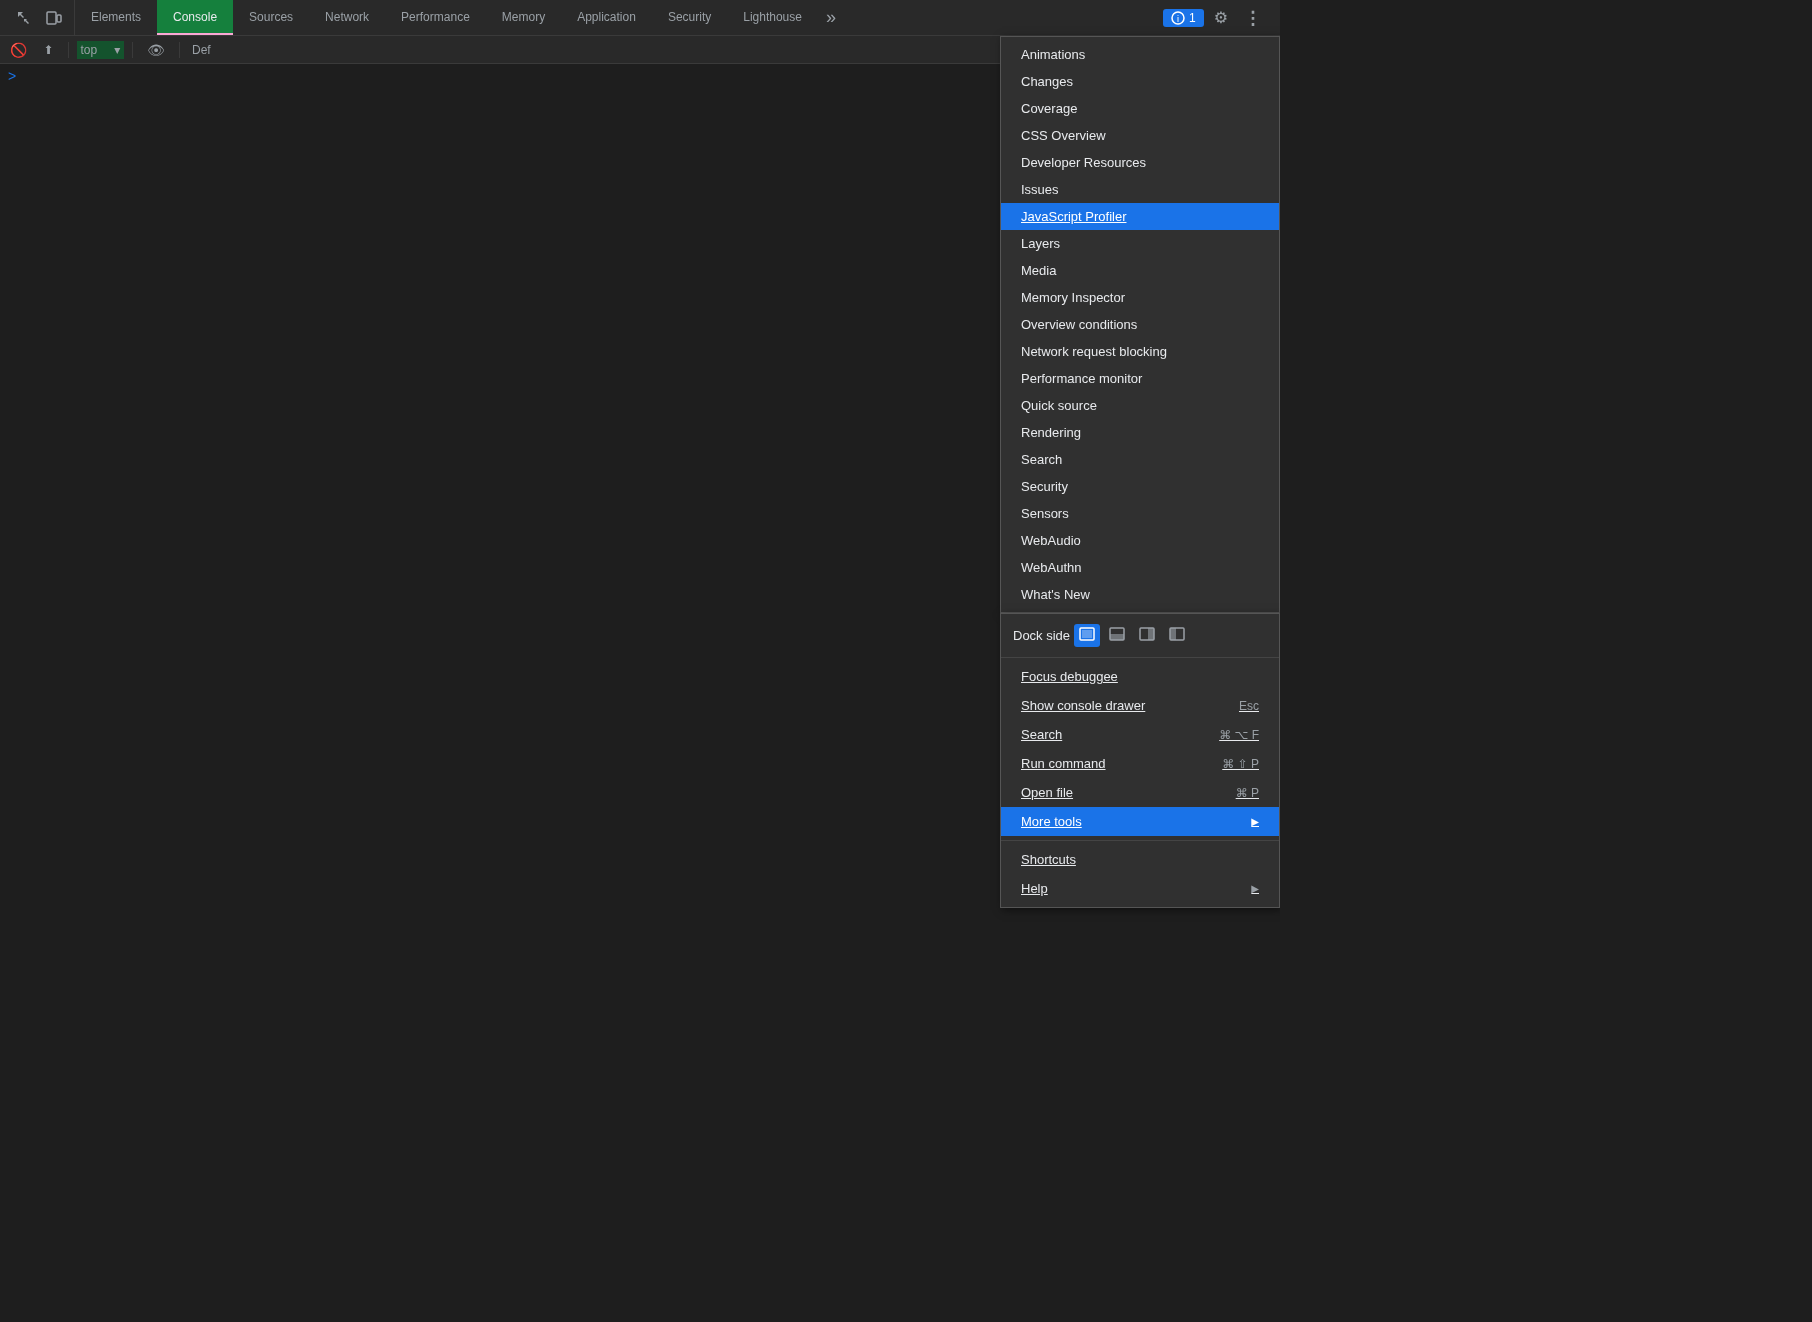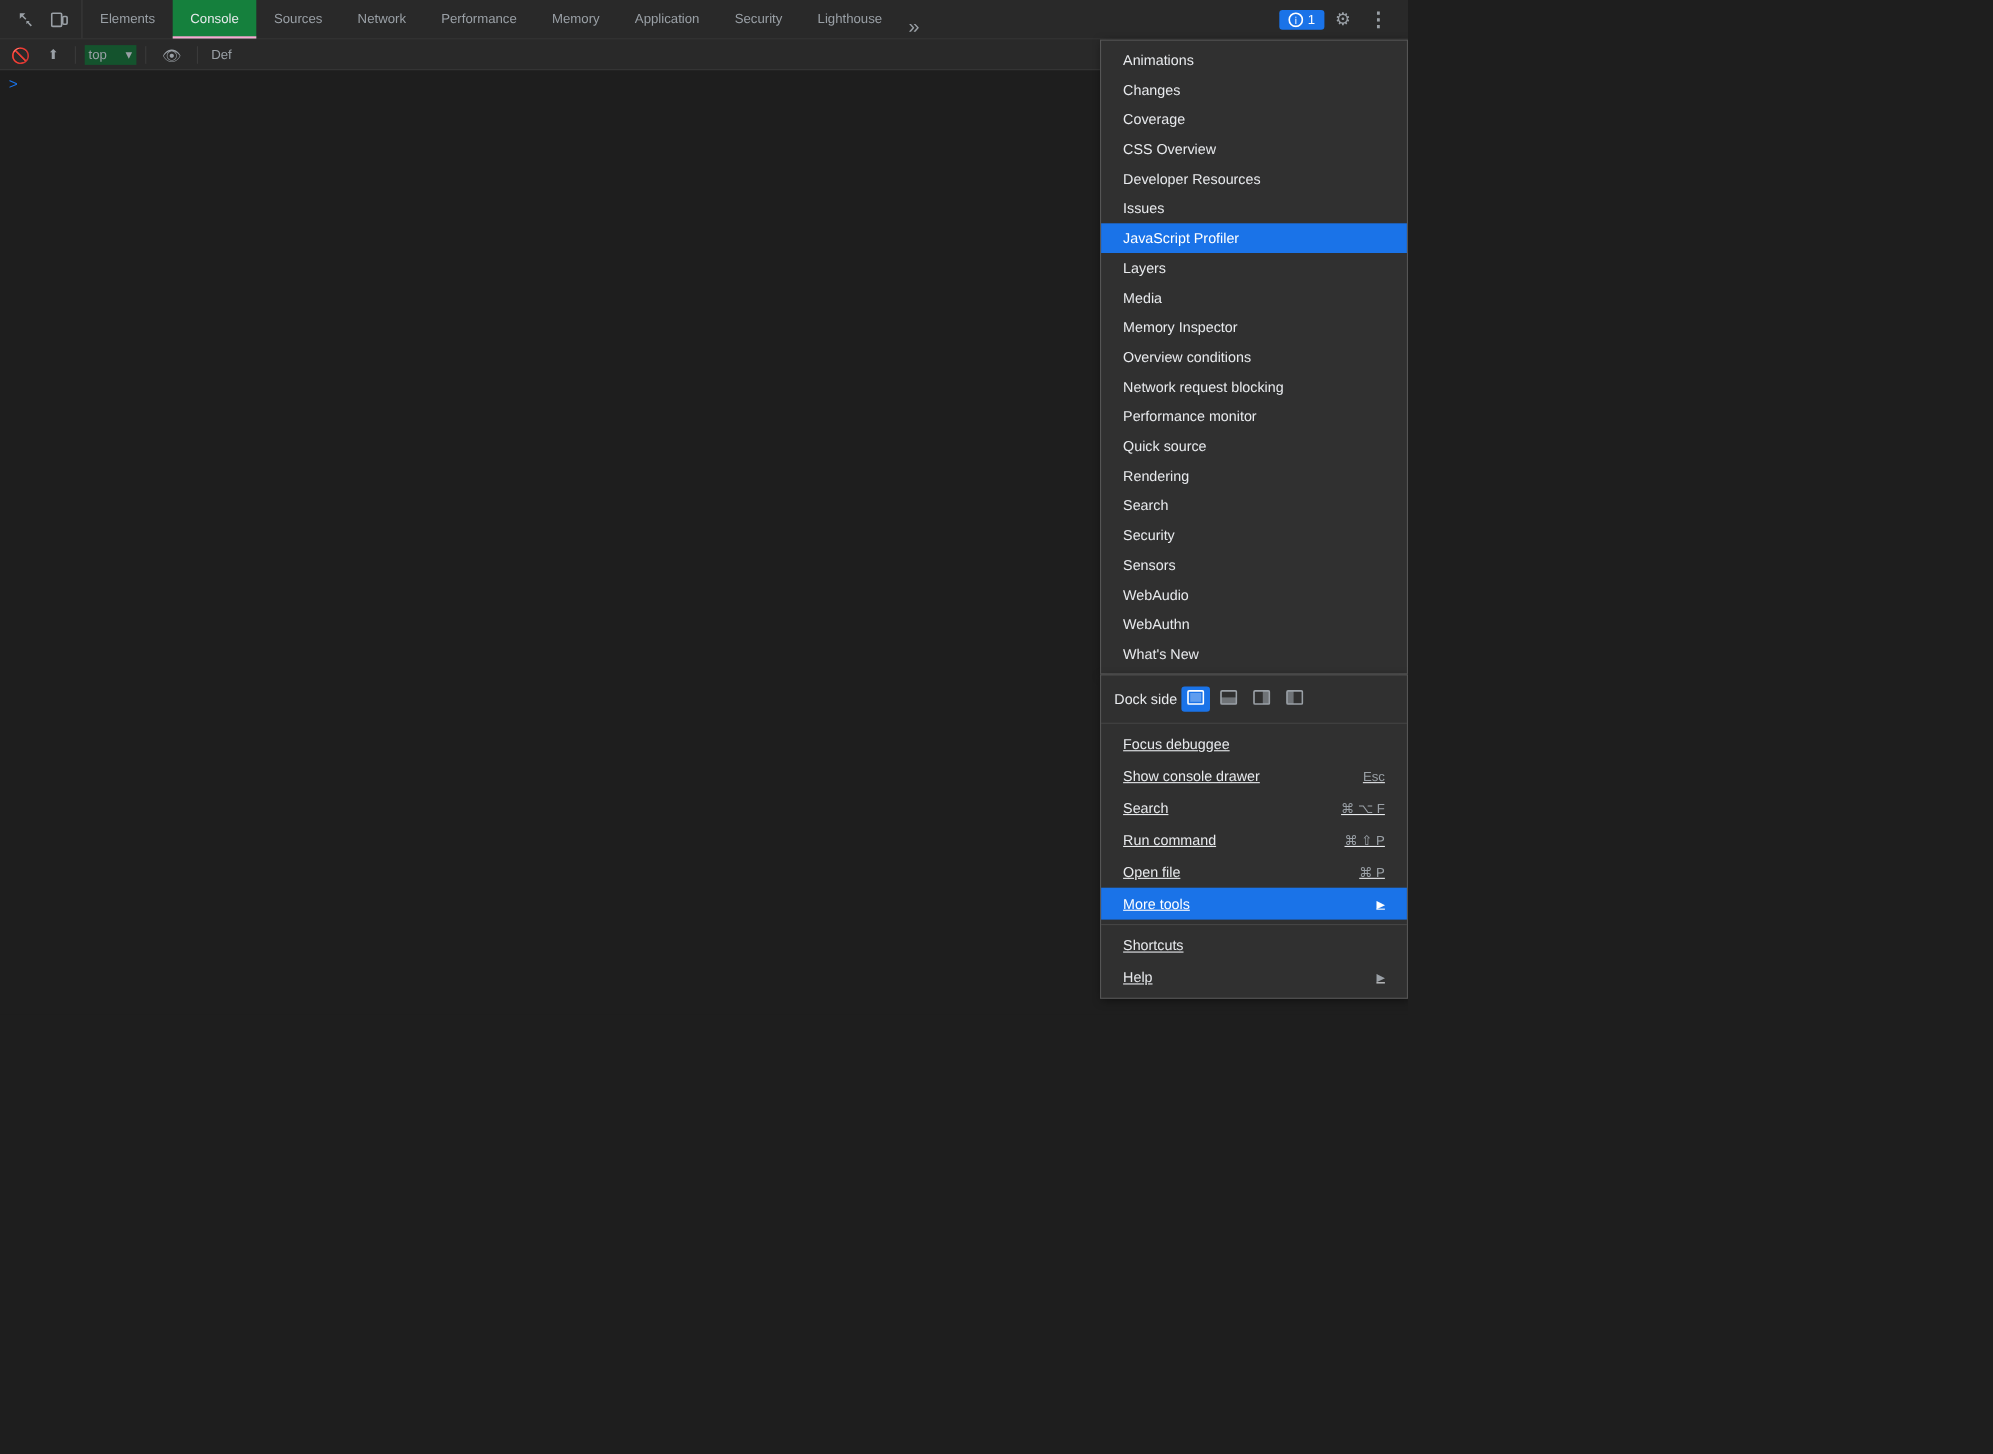--- a/index.html
+++ b/index.html
@@ -37,21 +37,21 @@
       color: #9aa0a6;
       cursor: pointer;
       padding: 4px 6px;
       border-radius: 3px;
       display: flex;
       align-items: center;
       justify-content: center;
     }
     .tabs {
       display: flex;
-      align-items: flex-end;
+      align-items: center;
       height: 100%;
       flex: 1;
     }
     .tab {
       padding: 0 16px;
       height: 100%;
       display: flex;
       align-items: center;
       cursor: pointer;
       color: #9aa0a6;
@@ -172,20 +172,21 @@
     .menu-item {
       padding: 6px 20px;
       cursor: pointer;
       color: #e8eaed;
       font-size: 13px;
       white-space: nowrap;
     }
     .menu-item.highlighted {
       background: #1a73e8;
       color: white;
+      text-decoration: underline;
     }
 
     
     .main-menu {
       background: #303030;
       border: 1px solid #555;
       box-shadow: 2px 2px 8px rgba(0,0,0,0.5);
       min-width: 280px;
       padding: 4px 0;
     }

